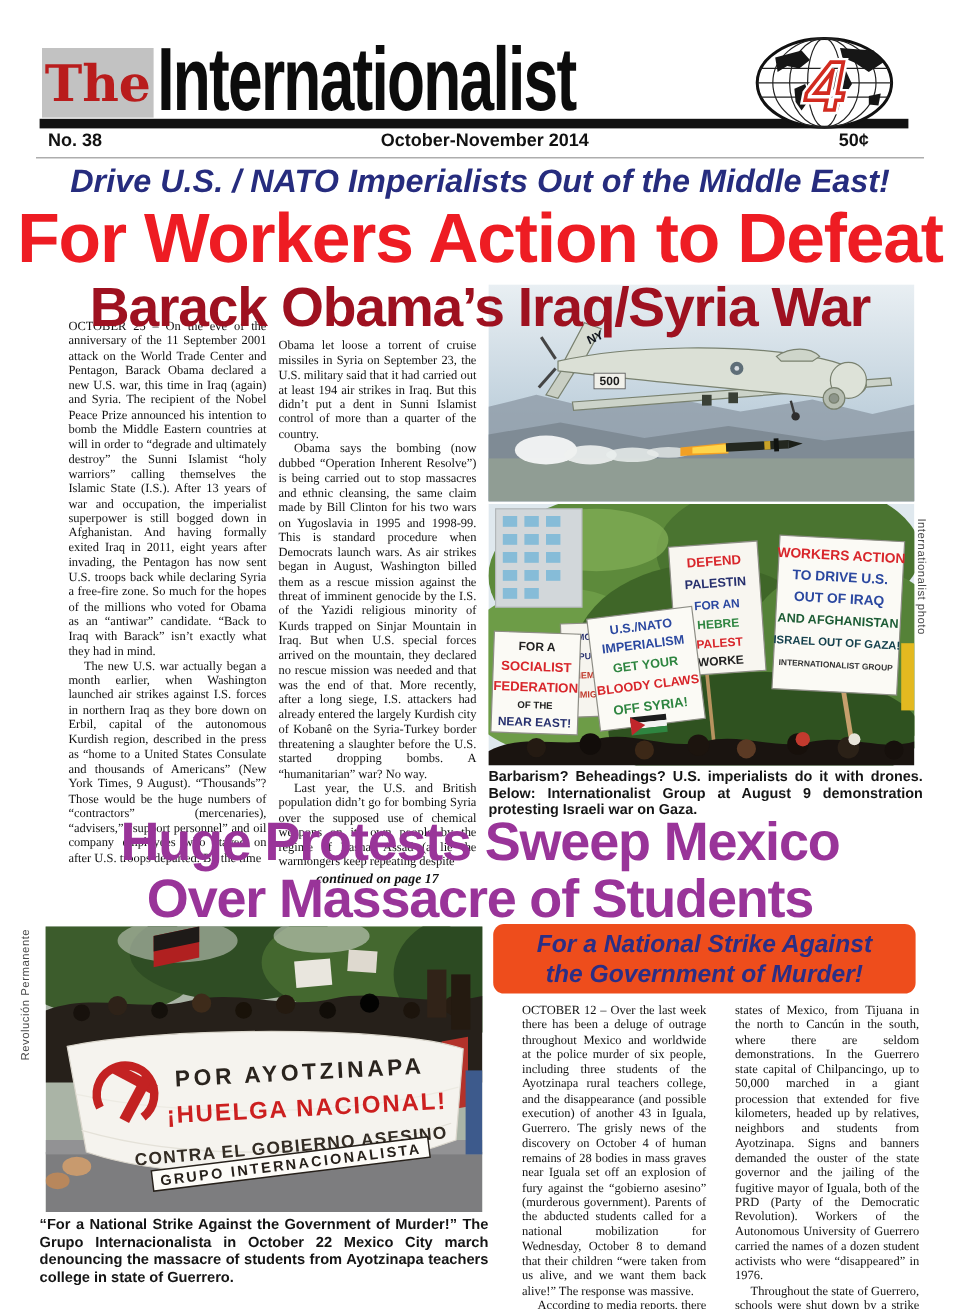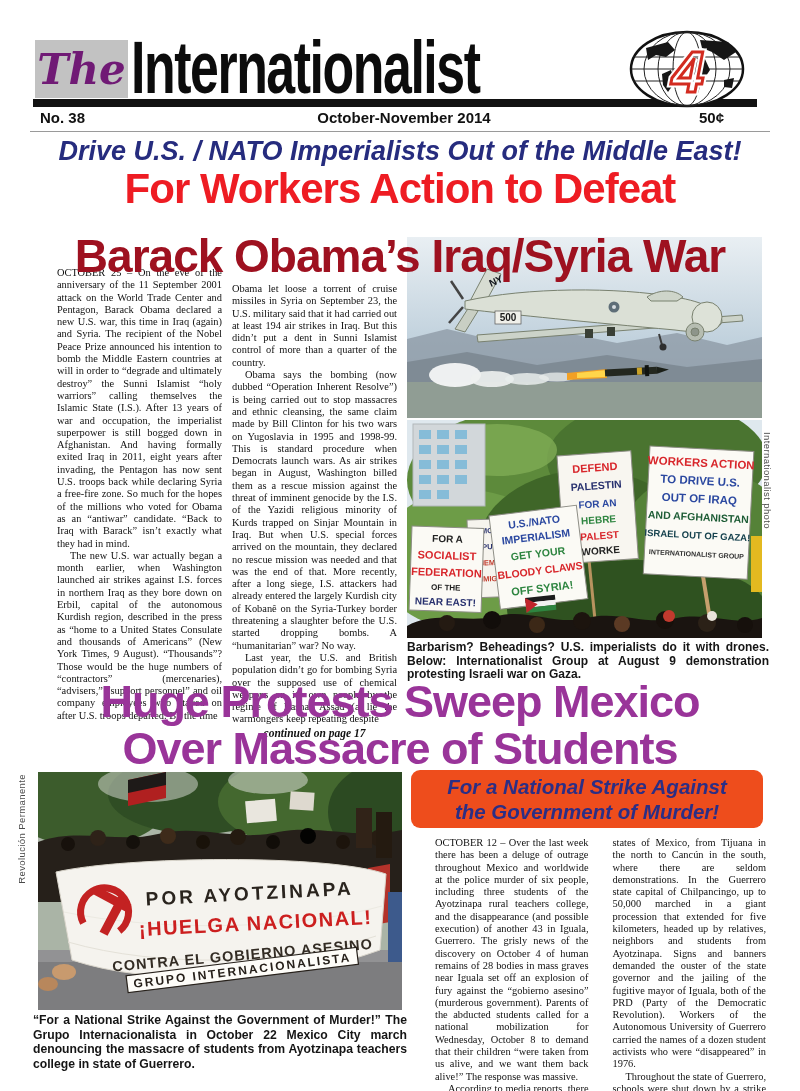--- a/index.html
+++ b/index.html
@@ -1,34 +1,34 @@
 <!DOCTYPE html>
 <html><head>
 <meta charset="utf-8">
 <style>
   html,body{margin:0;padding:0;background:#888;}
   .page{position:relative;width:800px;height:1091px;background:#ffffff;margin:0 auto;overflow:hidden;
         font-family:"Liberation Sans",sans-serif;color:#111;}
   
   .the-box{position:absolute;left:35px;top:40px;width:93px;height:58px;background:#c2c2c2;
            display:flex;align-items:center;justify-content:center;}
-  .the-box span{font-family:"DejaVu Serif",serif;font-style:italic;font-weight:bold;font-size:42px;color:#701a75;}
+  .the-box span{font-family:"DejaVu Serif",serif;font-weight:bold;font-size:42px;color:#b91c1c;}
   .masthead-title{position:absolute;left:131px;top:24px;font-weight:bold;font-size:72px;letter-spacing:-2px;
            color:#0c0c0c;transform:scale(0.72,1.04);transform-origin:left top;white-space:nowrap;}
   .mast-bar{position:absolute;left:33px;top:99px;width:724px;height:8px;background:#121212;z-index:1;}
   .globe{position:absolute;left:628px;top:30px;z-index:2;}
   .info-row{position:absolute;left:4px;top:109px;width:800px;height:20px;font-weight:bold;font-size:15px;}
   .issue-no{position:absolute;left:36px;top:0;}
   .issue-date{position:absolute;left:0;width:100%;text-align:center;top:0;}
   .price{position:absolute;left:695px;top:0;}
   .thin-rule{position:absolute;left:30px;top:131px;width:740px;height:1px;background:#9a9a9a;}
   
   .kicker{position:absolute;left:0;top:136px;width:800px;text-align:center;font-style:italic;font-weight:bold;
           font-size:27px;letter-spacing:0;color:#262c7e;z-index:3;}
-  .head-red{position:absolute;left:0;top:165px;width:800px;text-align:center;font-weight:bold;font-size:42px;
+  .head-red{position:absolute;left:0;top:165px;width:800px;text-align:center;font-weight:bold;font-size:58px;
           letter-spacing:-1px;color:#ee1c23;z-index:3;}
   .head-maroon{position:absolute;left:0;top:213px;width:800px;text-align:center;font-weight:bold;font-size:46px;
           letter-spacing:-1px;color:#9e1120;z-index:3;margin-top:16px;}
   .head-purple{position:absolute;left:0;width:800px;text-align:center;font-weight:bold;font-size:45px;
           letter-spacing:-1px;color:#993499;z-index:3;}
   .hp1{top:676px;} .hp2{top:723px;}
   
   .artcols{position:absolute;display:flex;}
   .artcol{font-family:"Liberation Serif",serif;font-size:10.4px;line-height:12.3px;text-align:justify;margin-left:24px;}
   .artcol p{margin:0;}

